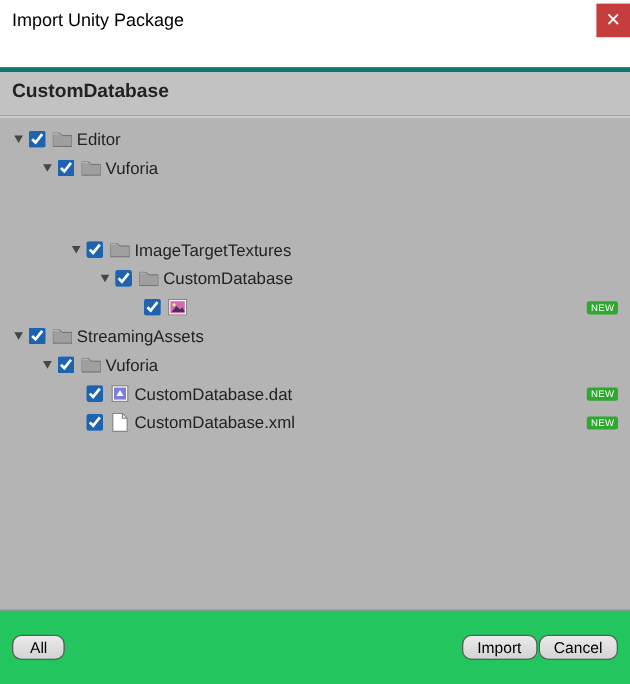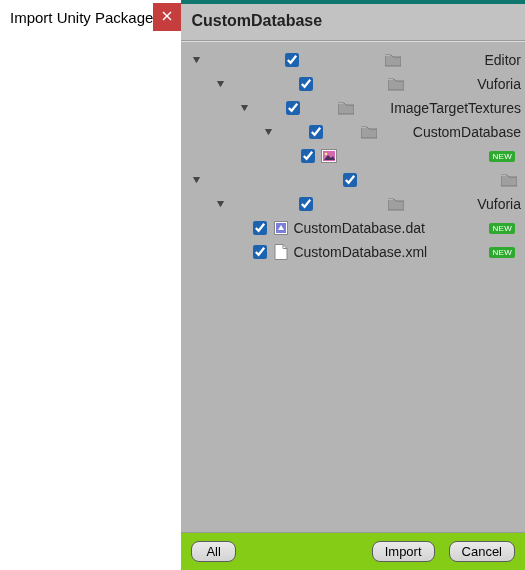--- a/index.html
+++ b/index.html
@@ -9,21 +9,21 @@
     height: 570px;
     font-family: "Segoe UI", Arial, sans-serif;
     font-size: 13px;
     background: #fff;
     overflow: hidden;
   }
   .window {
     width: 525px;
     height: 570px;
     display: flex;
-    flex-direction: row;
+    flex-direction: column;
     background: #fff;
   }
   .titlebar {
     height: 34px;
     display: flex;
     align-items: center;
     padding: 0 0 0 10px;
     background: #fff;
     color: #000;
   }
@@ -70,21 +70,20 @@
     background: #b4b4b4;
     border-top: 1px solid #ddd;
     padding: 6px 4px;
     overflow-y: auto;
   }
   .row {
     display: flex;
     align-items: center;
     height: 24px;
     white-space: nowrap;
-    justify-content: space-between;
   }
   .expander {
     width: 14px;
     height: 14px;
     display: flex;
     align-items: center;
     justify-content: center;
     cursor: pointer;
     color: #454545;
     font-size: 10px;
@@ -116,24 +115,24 @@
     color: #fff;
     font-size: 8px;
     font-weight: 400;
     padding: 1px 3px;
     border-radius: 2px;
     letter-spacing: 0.3px;
   }
   .footer {
     display: flex;
     align-items: center;
-    padding: 8px 10px;
-    background: #84cc16;
+    padding: 20px 10px;
+    background: #22c55e;
     border-top: 1px solid #9a9a9a;
-    gap: 14px;
+    gap: 1px;
   }
   .spacer { flex: 1; }
   .btn {
     background: linear-gradient(#eaeaea, #d3d3d3);
     border: 1px solid #5d5d5d;
     border-radius: 8px;
     padding: 2px 12px;
     font-size: 13px;
     cursor: pointer;
     color: #000;
@@ -192,21 +191,21 @@
           </span>
           <input type="checkbox" class="cb" checked="" style="">
           <span class="icon">
             <svg class="folder-svg" viewBox="0 0 16 14">
               <path d="M0 2 L6 2 L8 4 L16 4 L16 13 L0 13 Z" fill="#9f9f9f" stroke="#6e6e6e" stroke-width="0.8"></path>
               <path d="M0 2 L5 2 L6 3 L0 3 Z" fill="#b5b5b5"></path>
             </svg>
           </span>
           <span class="label">Vuforia</span>
         </div>
-        <div class="row" style="padding-left: 52px;">
+        <div class="row" style="padding-left: 52px; margin-top: 44px;">
           <span class="expander">
             <svg width="9" height="9" viewBox="0 0 10 10">
               <polygon points="1,1 9,1 5,8" fill="#454545"></polygon>
             </svg>
           </span>
           <input type="checkbox" class="cb" checked="" style="">
           <span class="icon">
             <svg class="folder-svg" viewBox="0 0 16 14">
               <path d="M0 2 L6 2 L8 4 L16 4 L16 13 L0 13 Z" fill="#9f9f9f" stroke="#6e6e6e" stroke-width="0.8"></path>
               <path d="M0 2 L5 2 L6 3 L0 3 Z" fill="#b5b5b5"></path>
@@ -248,20 +247,21 @@
               <polygon points="1,1 9,1 5,8" fill="#454545"></polygon>
             </svg>
           </span>
           <input type="checkbox" class="cb" checked="" style="">
           <span class="icon">
             <svg class="folder-svg" viewBox="0 0 16 14">
               <path d="M0 2 L6 2 L8 4 L16 4 L16 13 L0 13 Z" fill="#9f9f9f" stroke="#6e6e6e" stroke-width="0.8"></path>
               <path d="M0 2 L5 2 L6 3 L0 3 Z" fill="#b5b5b5"></path>
             </svg>
           </span>
+          <span class="label">StreamingAssets</span>
         </div>
         <div class="row" style="padding-left: 28px;">
           <span class="expander">
             <svg width="9" height="9" viewBox="0 0 10 10">
               <polygon points="1,1 9,1 5,8" fill="#454545"></polygon>
             </svg>
           </span>
           <input type="checkbox" class="cb" checked="" style="">
           <span class="icon">
             <svg class="folder-svg" viewBox="0 0 16 14">

